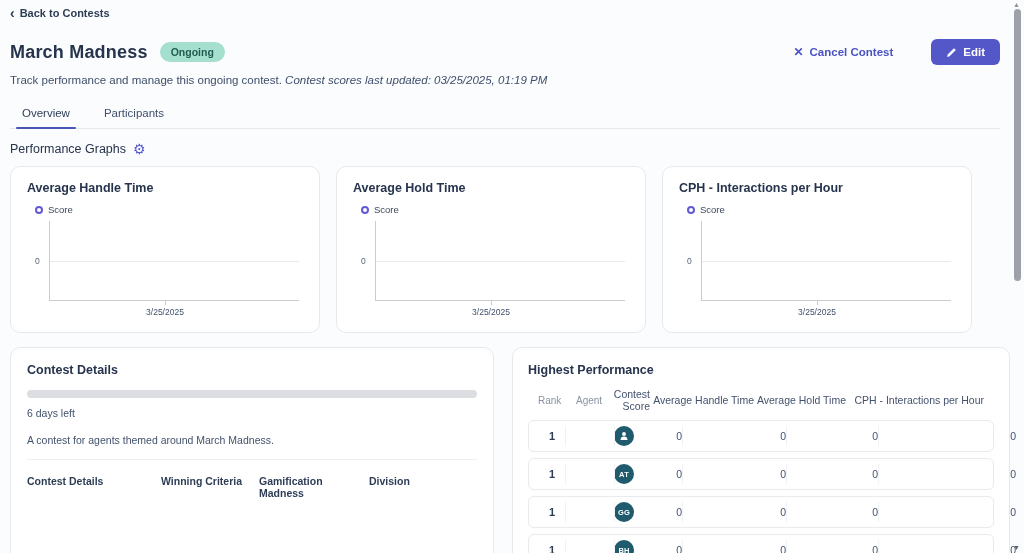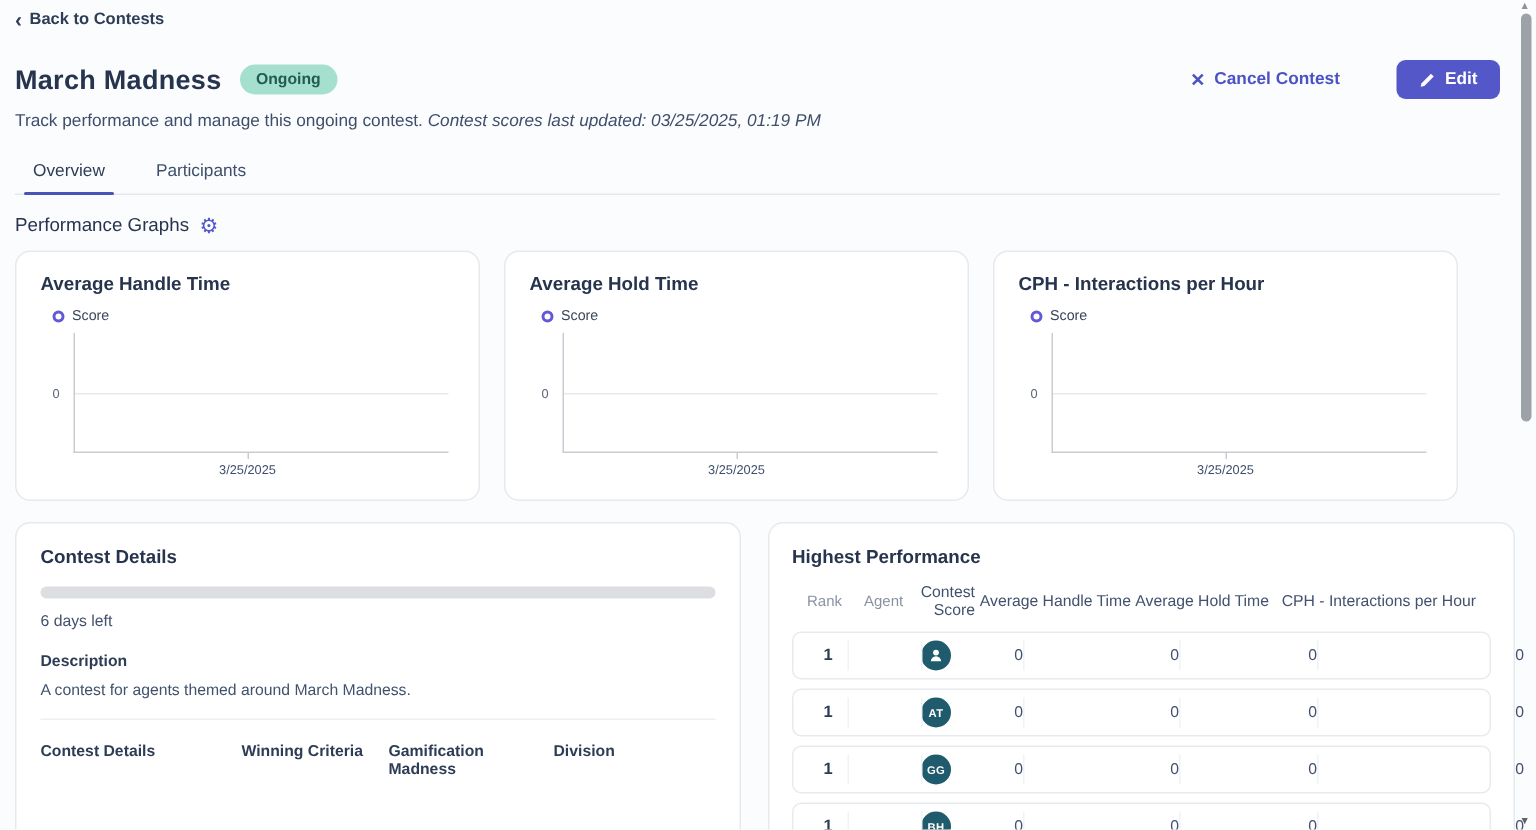--- a/index.html
+++ b/index.html
@@ -215,21 +215,20 @@
 
   
   <div class="bottom-row">
 
     <div class="card details-card">
       <div class="card-title">Contest Details</div>
       <div class="progress-track"></div>
       <div class="days-left">6 days left</div>
 
       <div class="desc-block">
-        <div class="field-label">Description</div>
         <div class="desc-text">A contest for agents themed around March Madness.</div>
       </div>
 
 
       <div class="divider"></div>
 
       <div class="fields-row fields-row2">
         <div class="fcol1">
           <div class="field-label">Contest Details</div>
 

